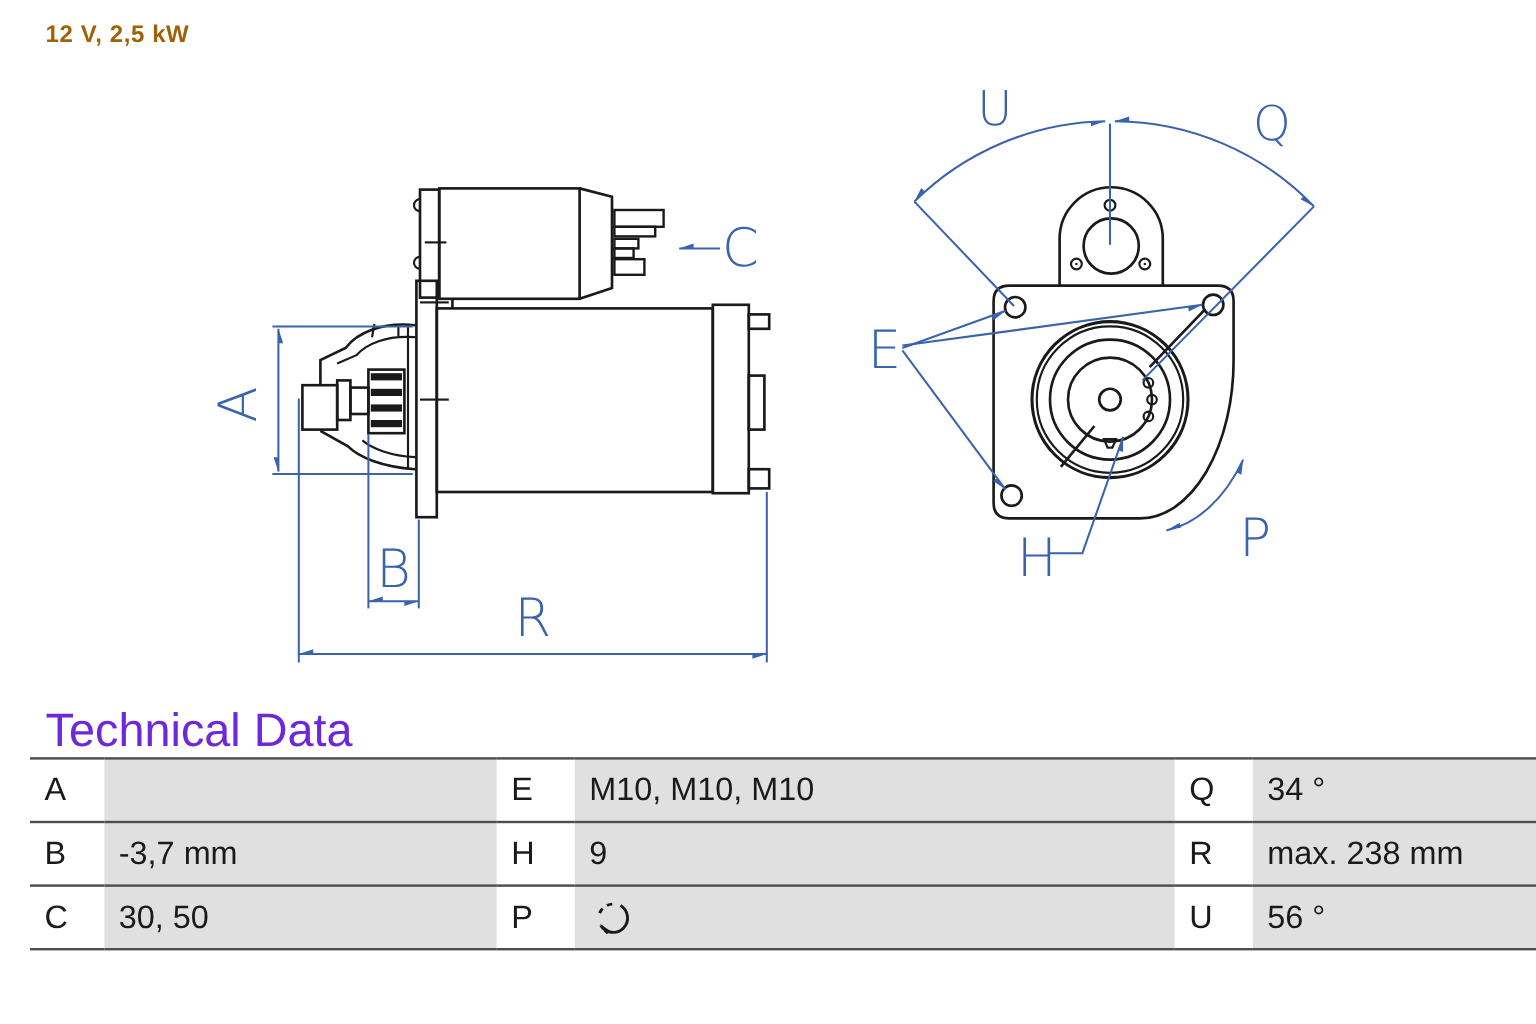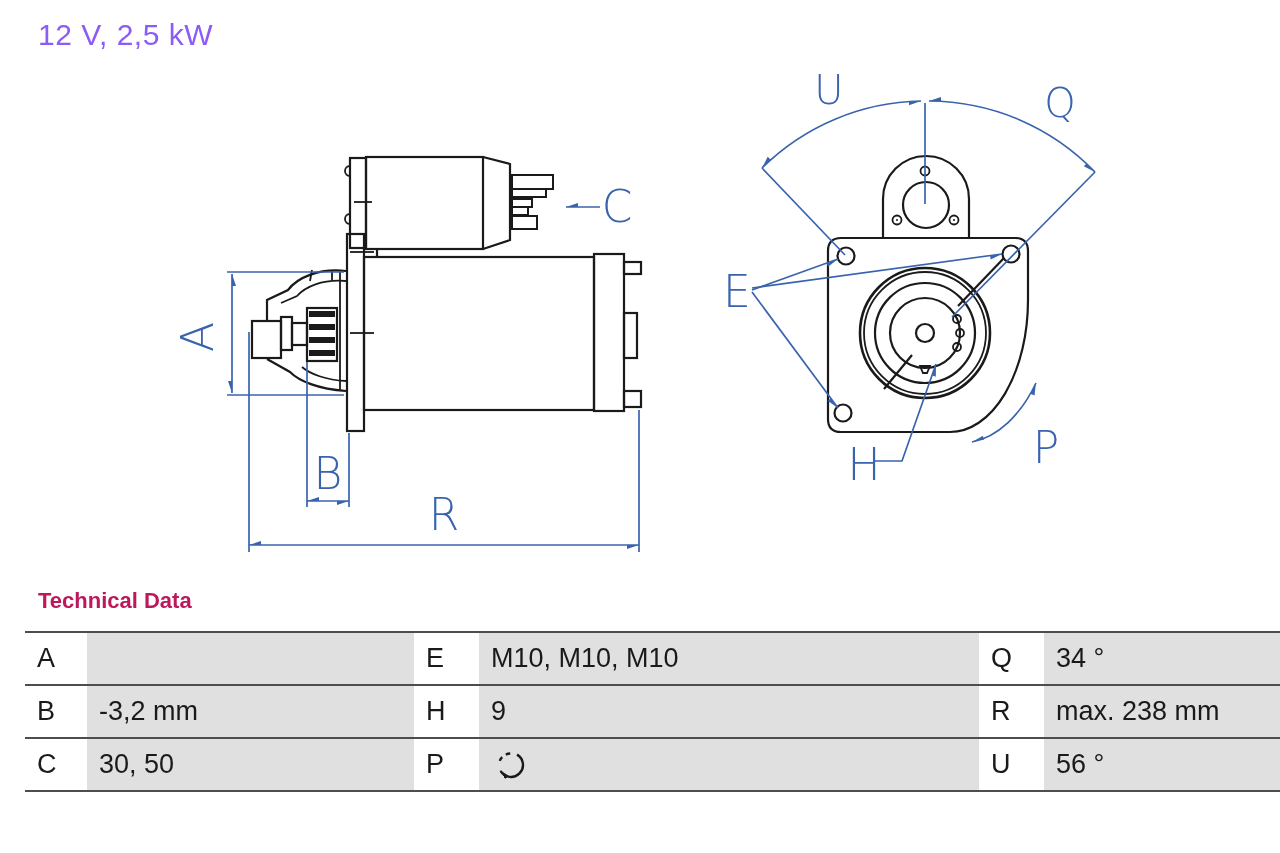--- a/index.html
+++ b/index.html
@@ -3,26 +3,26 @@
 <meta charset="utf-8">
 <style>
   html,body{margin:0;padding:0;}
   body{
     width:1280px;height:853px;position:relative;background:#ffffff;
     font-family:"Liberation Sans","DejaVu Sans",sans-serif;color:#1a1a1a;
     overflow:hidden;
   }
   .page-title{
     position:absolute;left:38px;top:18px;margin:0;
-    font-size:30px;font-weight:normal;letter-spacing:0.5px;color:#8b5cf6;
+    font-size:20px;font-weight:bold;letter-spacing:0.5px;color:#a16207;
   }
   .drawing-area{position:absolute;left:0;top:55px;width:1280px;height:525px;}
   .tech-heading{
     position:absolute;left:38px;top:588px;margin:0;
-    font-size:22px;font-weight:bold;color:#be185d;
+    font-size:39px;font-weight:normal;color:#6d28d9;
   }
   .data-table{
     position:absolute;left:25px;top:631px;width:1230px;
     border-collapse:collapse;table-layout:fixed;
     font-size:27px;color:#1a1a1a;
   }
   .data-table tr{height:53px;}
   .data-table td{
     padding:0 0 0 12px;vertical-align:middle;
     border-top:2px solid #4d4d4d;border-bottom:2px solid #4d4d4d;
@@ -205,21 +205,21 @@
       <tr>
     <td class="cell-key col-k1">A</td>
     <td class="cell-val col-v1"></td>
     <td class="cell-key col-k2">E</td>
     <td class="cell-val col-v2">M10, M10, M10</td>
     <td class="cell-key col-k3">Q</td>
     <td class="cell-val col-v3">34 °</td>
   </tr>
   <tr>
     <td class="cell-key col-k1">B</td>
-    <td class="cell-val col-v1">-3,2 mm</td>
+    <td class="cell-val col-v1">-3,7 mm</td>
     <td class="cell-key col-k2">H</td>
     <td class="cell-val col-v2">9</td>
     <td class="cell-key col-k3">R</td>
     <td class="cell-val col-v3">max. 238 mm</td>
   </tr>
   <tr>
     <td class="cell-key col-k1">C</td>
     <td class="cell-val col-v1">30, 50</td>
     <td class="cell-key col-k2">P</td>
     <td class="cell-val col-v2">

